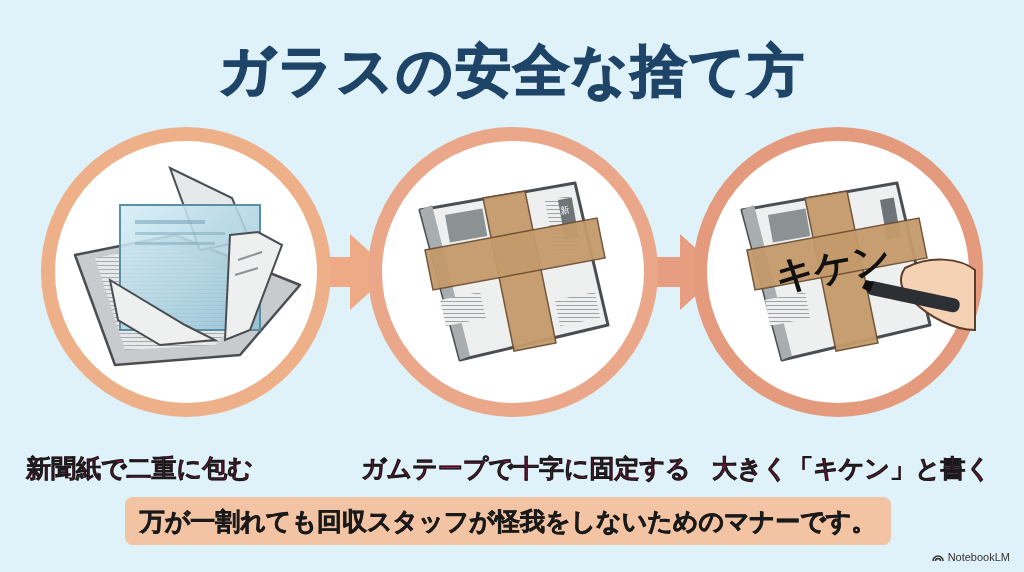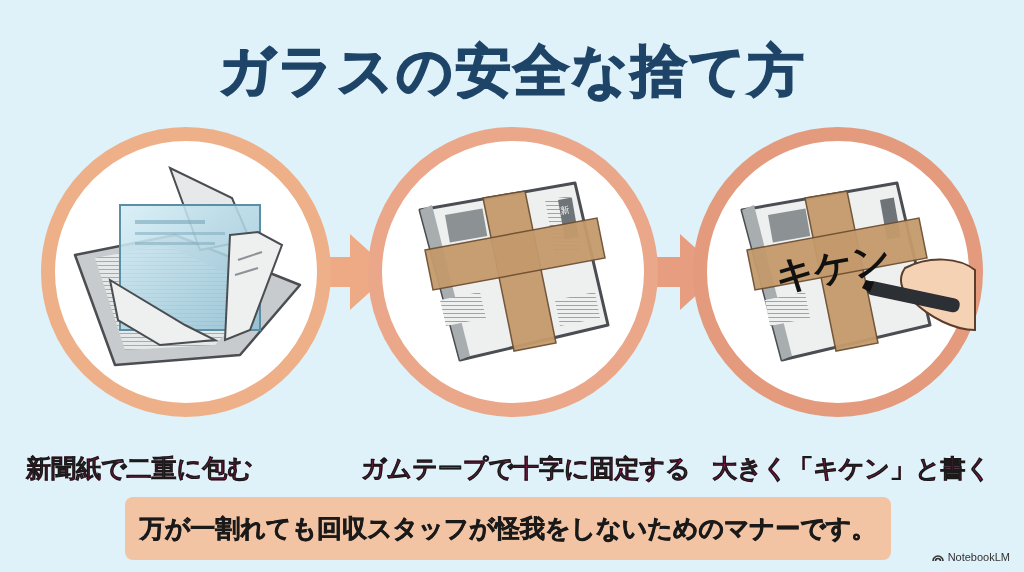--- a/index.html
+++ b/index.html
@@ -14,21 +14,21 @@
     font-size:56px; font-weight:900; color:#1e4467; letter-spacing:2px;
     -webkit-text-stroke:1.5px #1e4467;
   }
   .stage { position:absolute; left:0; top:0; width:1024px; height:572px; }
   .label {
     position:absolute; top:432px; text-align:left; width:320px;
     font-size:25px; font-weight:bold; color:#be185d;
     -webkit-text-stroke:0.6px #1a1a1a; white-space:nowrap;margin-top:20px;
   }
   .note {
-    position:absolute; left:125px; top:497px; width:766px; height:63px;
+    position:absolute; left:125px; top:497px; width:766px; height:48px;
     background:#f2c4a4; border-radius:8px;
     display:flex; align-items:center; justify-content:center;
     font-size:25px; font-weight:bold; color:#1a1a1a;
     -webkit-text-stroke:0.6px #1a1a1a; white-space:nowrap;
   }
   .brand {
     position:absolute; right:14px; top:551px; font-size:11px; color:#333;
     display:flex; align-items:center; gap:4px; font-family:"Liberation Sans",sans-serif;
   }
 </style>

